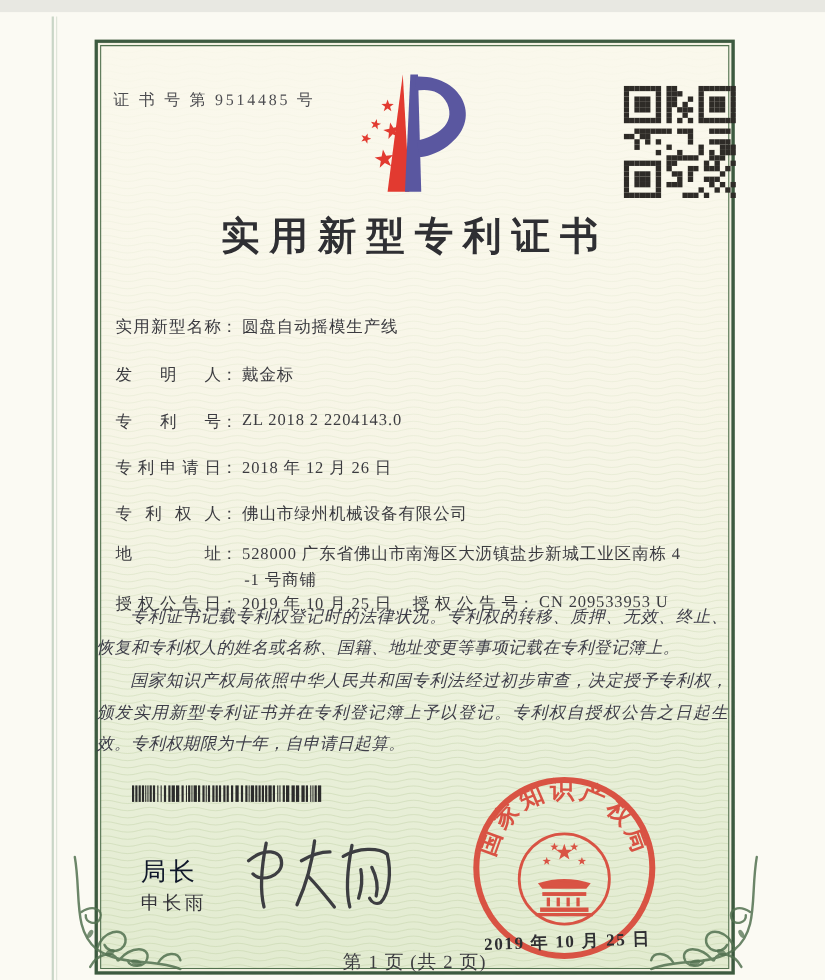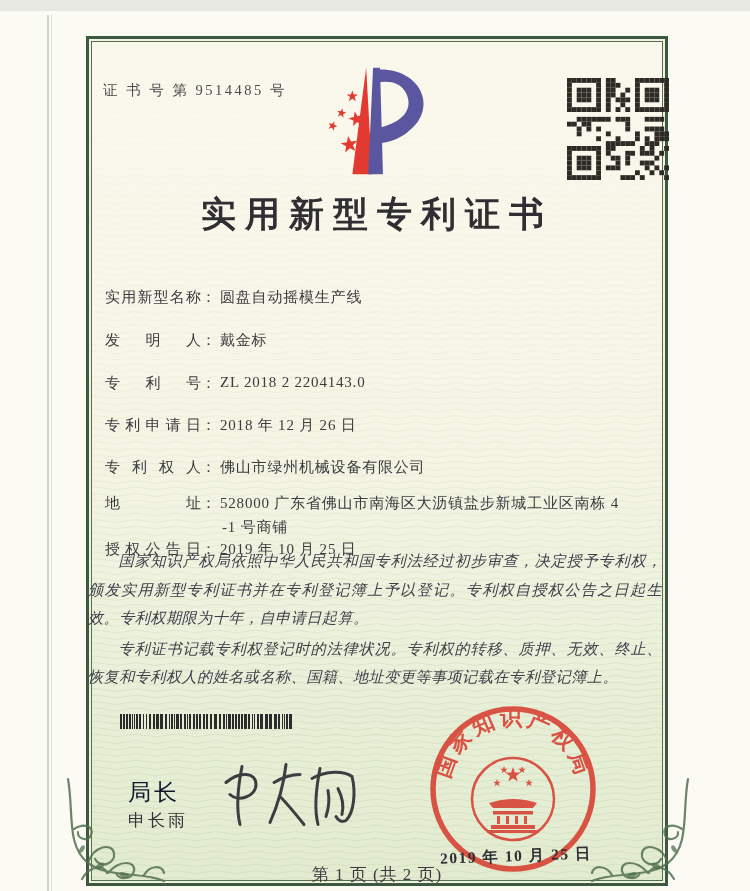--- a/index.html
+++ b/index.html
@@ -338,26 +338,29 @@
       </div>
       <div class="frow" style="top:176px">
         <span class="flabel">专利权人</span><span class="fcolon">：</span><span class="fvalue">佛山市绿州机械设备有限公司</span>
       </div>
       <div class="frow" style="top:212px;height:48px">
         <span class="flabel">地址</span><span class="fcolon">：</span><span class="fvalue">528000 广东省佛山市南海区大沥镇盐步新城工业区南栋 4</span>
         <div class="addr-line2">-1 号商铺</div>
       </div>
       <div class="frow" style="top:258px;width:556px">
         <span class="flabel">授权公告日</span><span class="fcolon">：</span><span class="fvalue">2019 年 10 月 25 日</span>
+        <span class="grant-right">
+          <span class="flabel">授权公告号</span><span class="fcolon">：</span><span class="fvalue">CN 209533953 U</span>
+        </span>
       </div>
     </div>
 
     <div class="paras">
+      <p>专利证书记载专利权登记时的法律状况。专利权的转移、质押、无效、终止、恢复和专利权人的姓名或名称、国籍、地址变更等事项记载在专利登记簿上。</p>
       <p>国家知识产权局依照中华人民共和国专利法经过初步审查，决定授予专利权，颁发实用新型专利证书并在专利登记簿上予以登记。专利权自授权公告之日起生效。专利权期限为十年，自申请日起算。</p>
-      <p>专利证书记载专利权登记时的法律状况。专利权的转移、质押、无效、终止、恢复和专利权人的姓名或名称、国籍、地址变更等事项记载在专利登记簿上。</p>
     </div>
 
     <div class="barcode" id="barcode" style="position:absolute">
         <div style="position:absolute;left:0px;top:0;width:2px;height:100%;background:#2c2c2c"></div>
         <div style="position:absolute;left:3px;top:0;width:2px;height:100%;background:#2c2c2c"></div>
         <div style="position:absolute;left:6px;top:0;width:2px;height:100%;background:#2c2c2c"></div>
         <div style="position:absolute;left:9px;top:0;width:2px;height:100%;background:#2c2c2c"></div>
         <div style="position:absolute;left:12px;top:0;width:1px;height:100%;background:#2c2c2c"></div>
         <div style="position:absolute;left:14px;top:0;width:1px;height:100%;background:#2c2c2c"></div>
         <div style="position:absolute;left:16px;top:0;width:2px;height:100%;background:#2c2c2c"></div>

